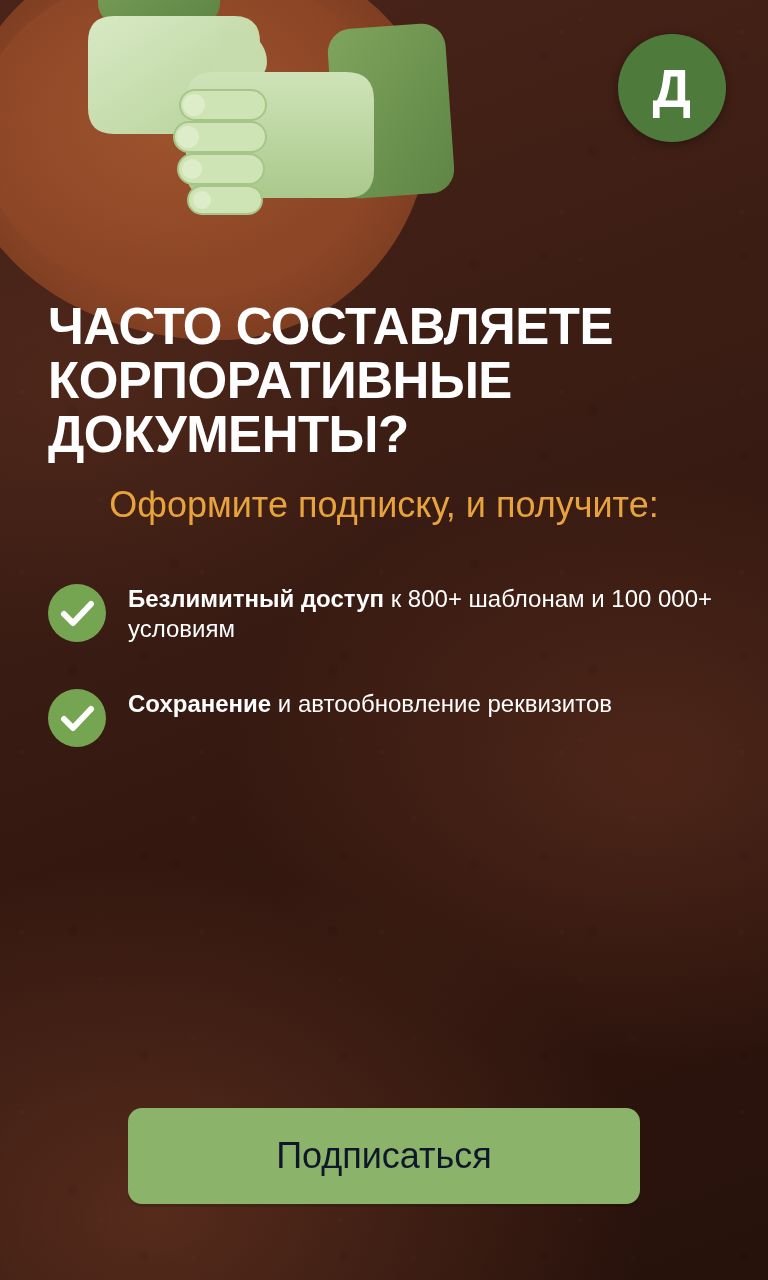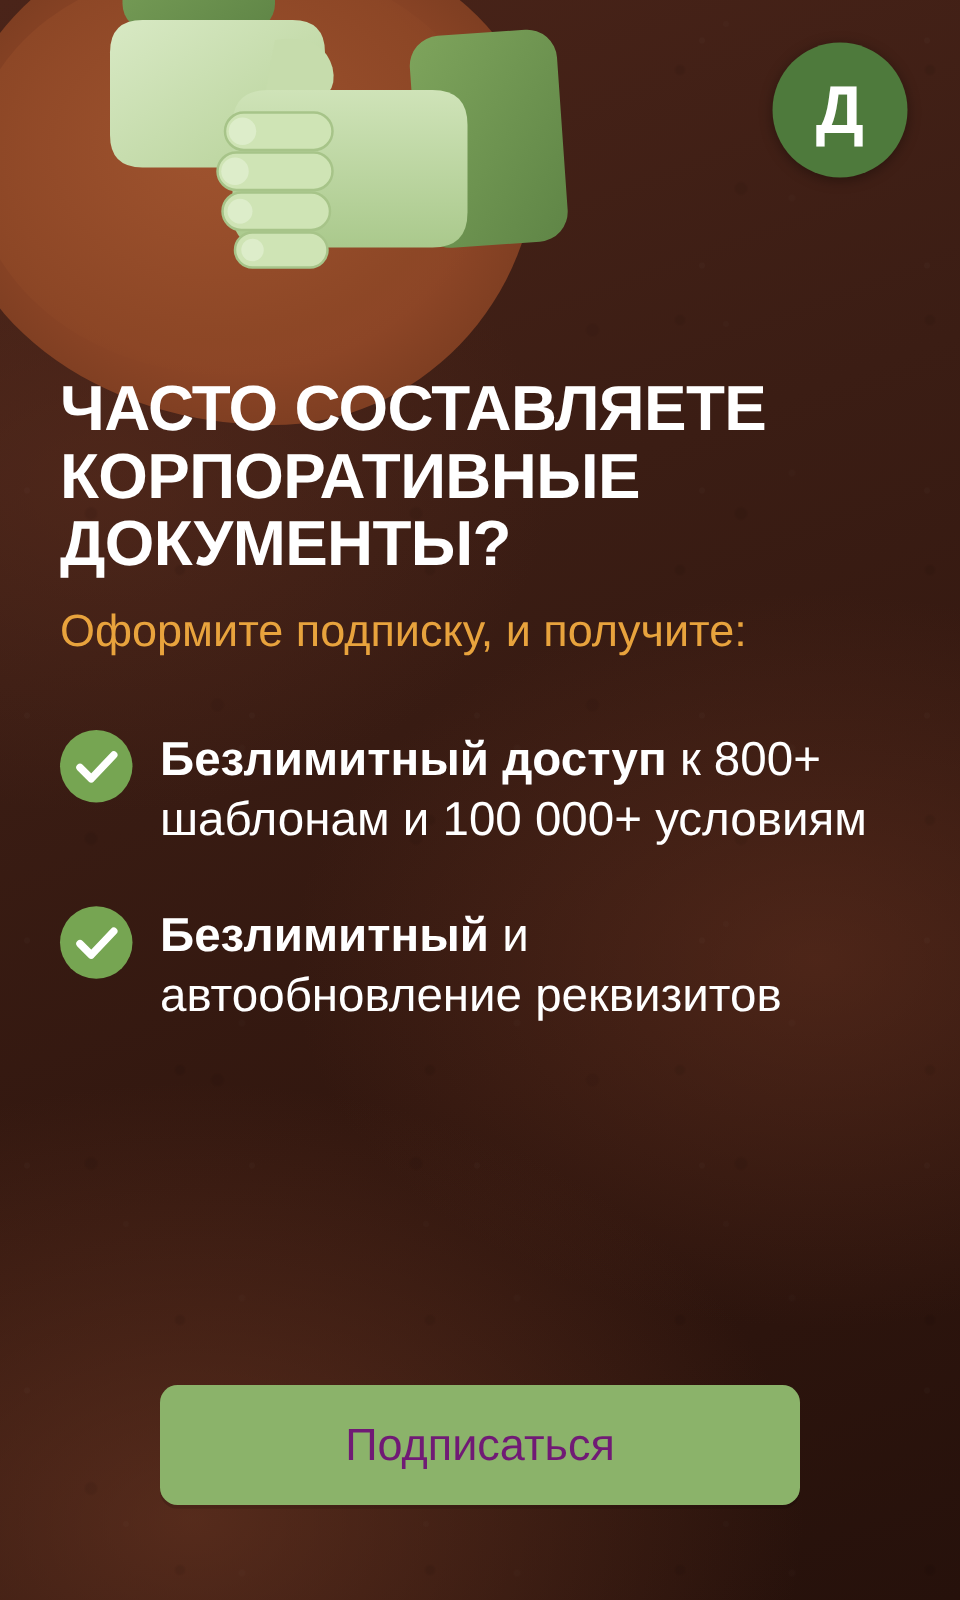--- a/index.html
+++ b/index.html
@@ -111,20 +111,21 @@
     line-height: 1.06;
     letter-spacing: -0.5px;
     text-transform: uppercase;
   }
   .subhead {
     margin: 22px 48px 0 48px;
     color: #e8a33d;
     font-size: 36px;
     font-weight: normal;
     line-height: 1.15;
+    text-align: center;
   }
 
   
   .benefits {
     margin: 56px 48px 0 48px;
   }
   .benefit {
     display: flex;
     align-items: flex-start;
     margin-bottom: 42px;
@@ -135,37 +136,37 @@
     height: 58px;
     border-radius: 50%;
     background: #76a552;
     margin-right: 22px;
     position: relative;
     top: 2px;
   }
   .check svg { display: block; }
   .benefit-text {
     color: #ffffff;
-    font-size: 38px;
+    font-size: 24px;
     line-height: 1.28;
     padding-top: 2px;
   }
   .benefit-text b { font-weight: bold; }
 
   
   .cta {
     position: absolute;
     left: 128px;
     top: 1108px;
     width: 512px;
     height: 96px;
     border-radius: 14px;
     background: #8bb36a;
     border: none;
-    color: #701a75;
+    color: #0f172a;
     font-family: "Liberation Sans", sans-serif;
     font-size: 36px;
     cursor: pointer;
     box-shadow: 0 3px 0 rgba(0,0,0,.12);
   }
 </style>
 </head>
 <body>
 
 <div class="banner">
@@ -238,21 +239,21 @@
       </div>
 
 
       <div class="benefit">
         <div class="check">
           <svg width="58" height="58" viewBox="0 0 58 58">
             <path d="M16 30 L25 39 L43 20" fill="none" stroke="#ffffff" stroke-width="6" stroke-linecap="round" stroke-linejoin="round"></path>
           </svg>
         </div>
         <div class="benefit-text">
-          <b>Безлимитный</b><span> и автообновление реквизитов</span>
+          <b>Сохранение</b><span> и автообновление реквизитов</span>
         </div>
       </div>
 
     </div>
   </div>
 
   <button class="cta">Подписаться</button>
 </div>
 
 </body></html>

